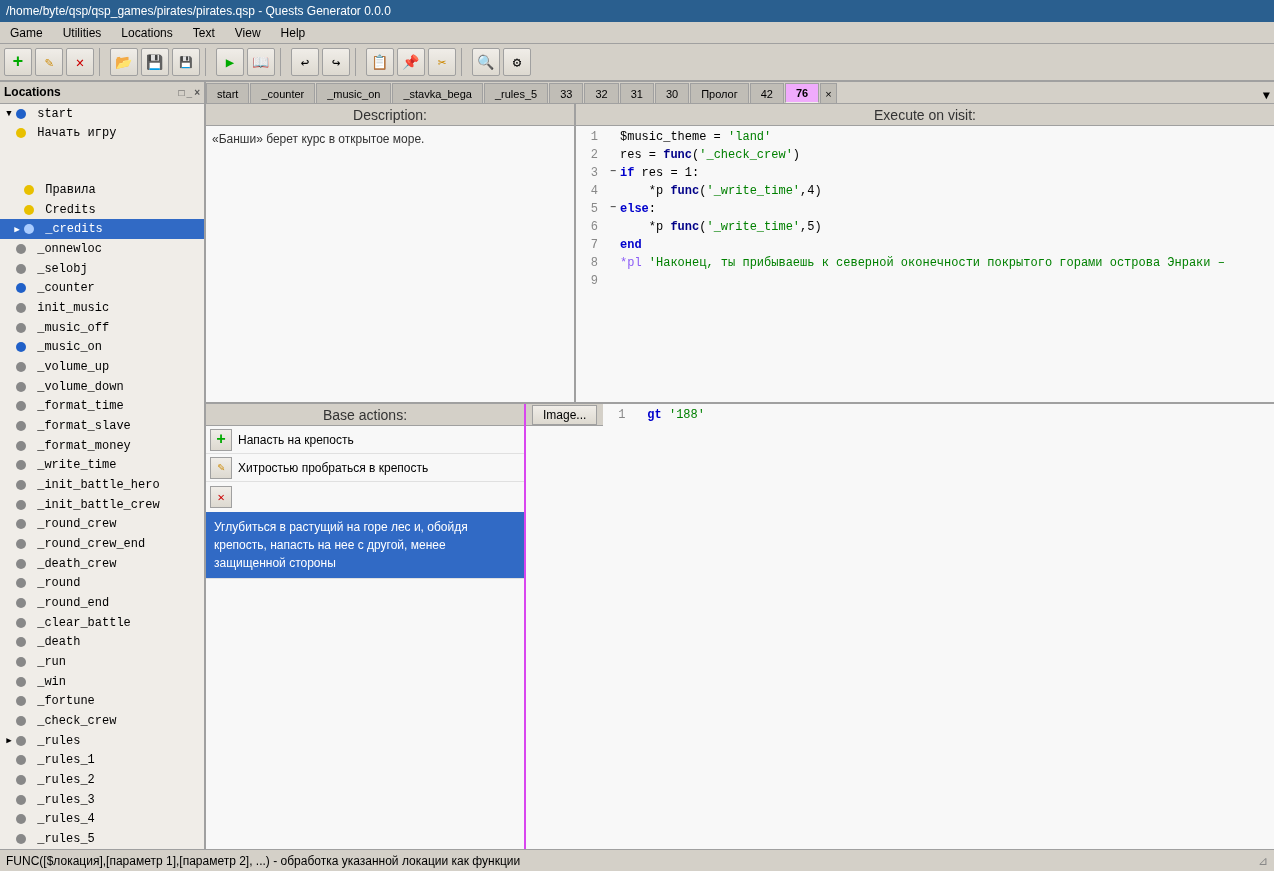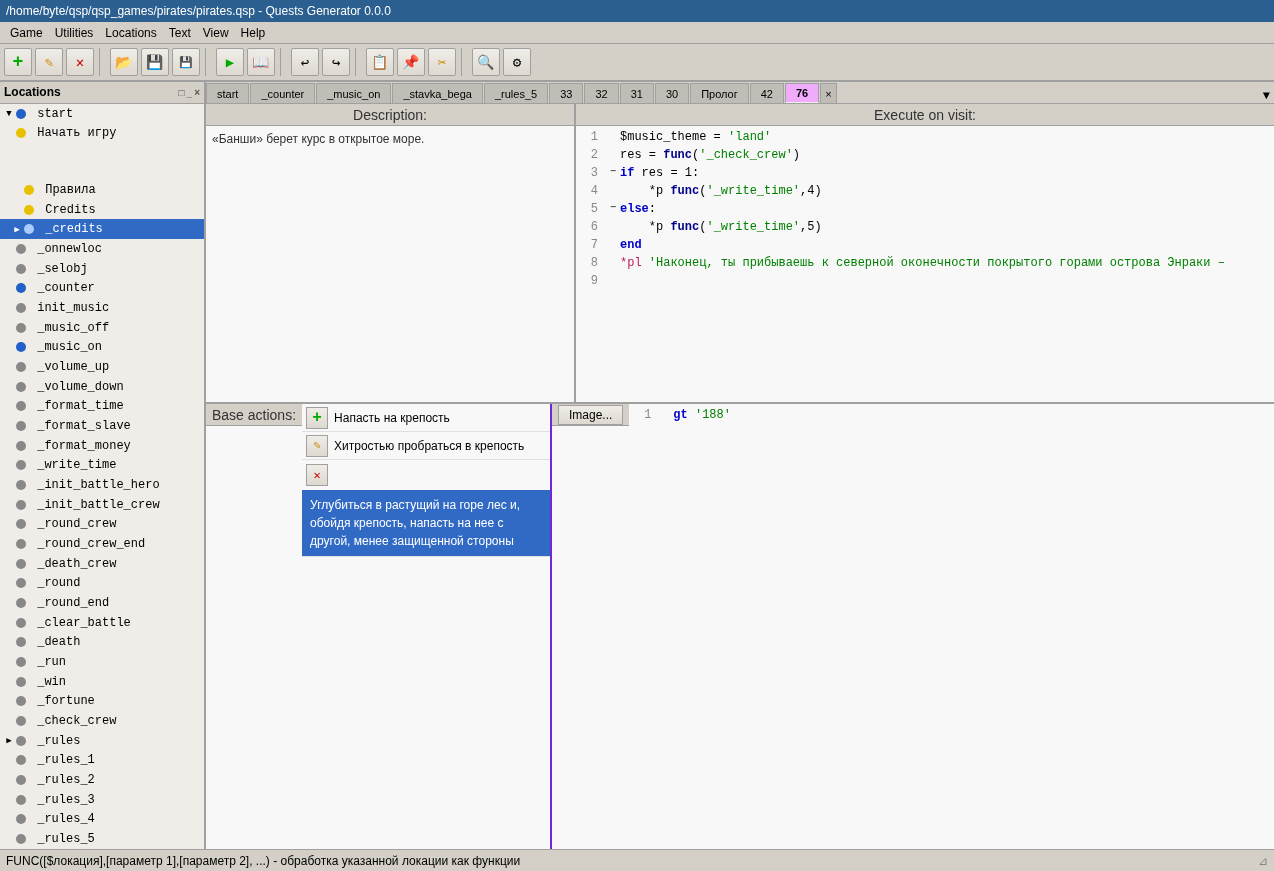--- a/index.html
+++ b/index.html
@@ -16,20 +16,21 @@
       display: flex;
       align-items: center;
     }
 
     
     #menubar {
       background: #d4d0c8;
       border-bottom: 1px solid #a0a0a0;
       padding: 2px 4px;
       display: flex;
+      gap: 8px;
       height: 22px;
       align-items: center;
       font-family: Arial, sans-serif;
       font-size: 12px;
       text-align: right;
     }
     #menubar span {
       padding: 2px 6px;
       cursor: pointer;
     }
@@ -224,36 +225,36 @@
     .fold-btn {
       width: 14px;
       flex-shrink: 0;
       color: #666;
       font-size: 10px;
       cursor: pointer;
       text-align: center;
     }
     .code-text { flex: 1; }
     .kw-blue { color: #0000cc; font-weight: bold; }
-    .kw-red { color: #be185d; }
+    .kw-red { color: #8b5cf6; }
     .kw-black { color: #000000; }
     .kw-func { color: #000088; font-weight: bold; }
     .kw-string { color: #008000; }
 
     #bottom-panels {
       display: flex;
       flex: 1;
       min-height: 0;
     }
 
     #actions-panel {
-      width: 346px;
-      border-right: 2px solid #6d28d9;
-      display: flex;
-      flex-direction: row;
+      width: 320px;
+      border-right: 2px solid #d946ef;
+      display: flex;
+      flex-direction: column;
       background: #f8f8f8;
     }
     #actions-content {
       flex: 1;
       overflow-y: auto;
     }
 
     .action-item {
       display: flex;
       align-items: center;

